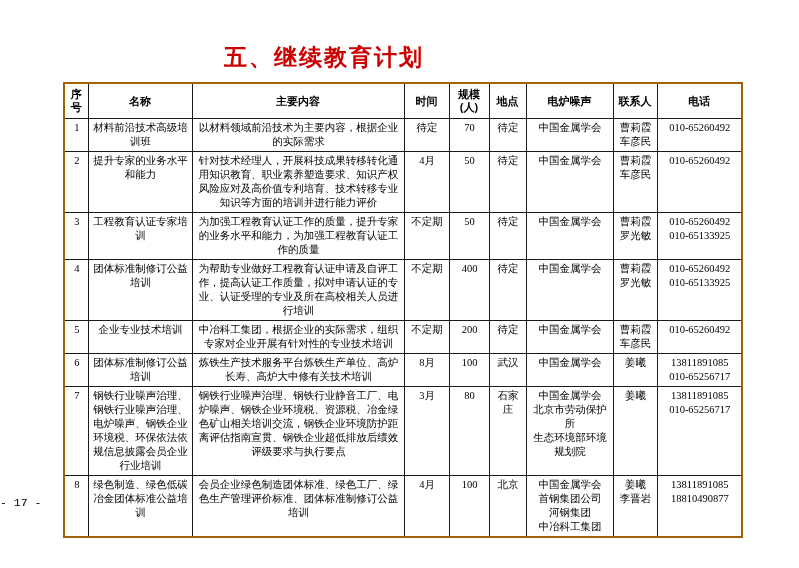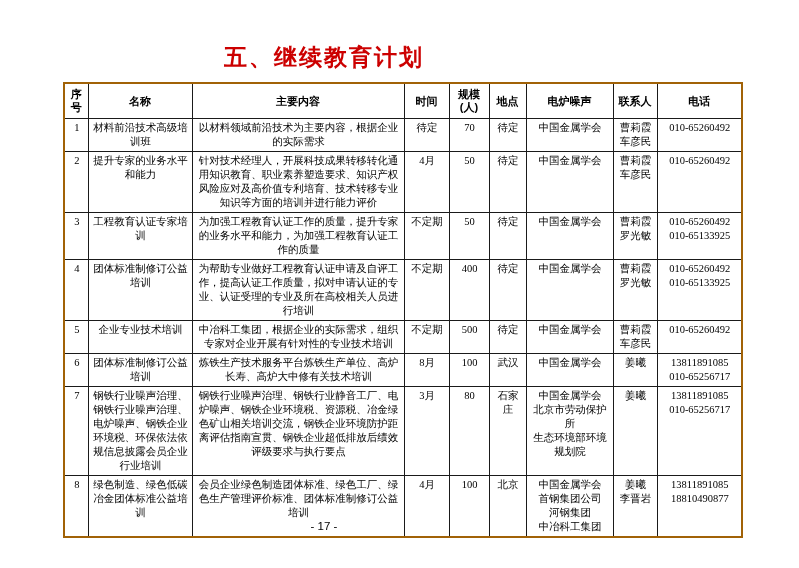--- a/index.html
+++ b/index.html
@@ -60,26 +60,26 @@
     line-height: 13px;
     text-align: center;
     vertical-align: middle;
     height: 30px;
     padding: 2px 1px;
   }
   td.c-center { text-align: center; }
   td.c-left   { text-align: center; }
   .pageno {
     position: absolute;
-    top: 520px;
+    top: 496px;
     left: 0;
     width: 100%;
-    text-align: center;
+    text-align: left;
     font-size: 11.5px;
-    font-family: Liberation Sans, sans-serif;
+    font-family: Liberation Mono, monospace;
     color: #000000;
   }
 </style>
 </head>
 <body>
 
 <div class="page">
 
   <h1 class="title">五、继续教育计划</h1>
 
@@ -158,21 +158,21 @@
         <td class="c-center">曹莉霞
 罗光敏</td>
         <td class="c-left">010-65260492
 010-65133925</td>
       </tr>
       <tr>
         <td class="c-center">5</td>
         <td class="c-left">企业专业技术培训</td>
         <td class="c-left">中冶科工集团，根据企业的实际需求，组织专家对企业开展有针对性的专业技术培训</td>
         <td class="c-center">不定期</td>
-        <td class="c-center">500</td>
+        <td class="c-center">200</td>
         <td class="c-center">待定</td>
         <td class="c-left">中国金属学会</td>
         <td class="c-center">曹莉霞
 车彦民</td>
         <td class="c-left">010-65260492</td>
       </tr>
       <tr>
         <td class="c-center">6</td>
         <td class="c-left">团体标准制修订公益培训</td>
         <td class="c-left">炼铁生产技术服务平台炼铁生产单位、高炉长寿、高炉大中修有关技术培训</td>

